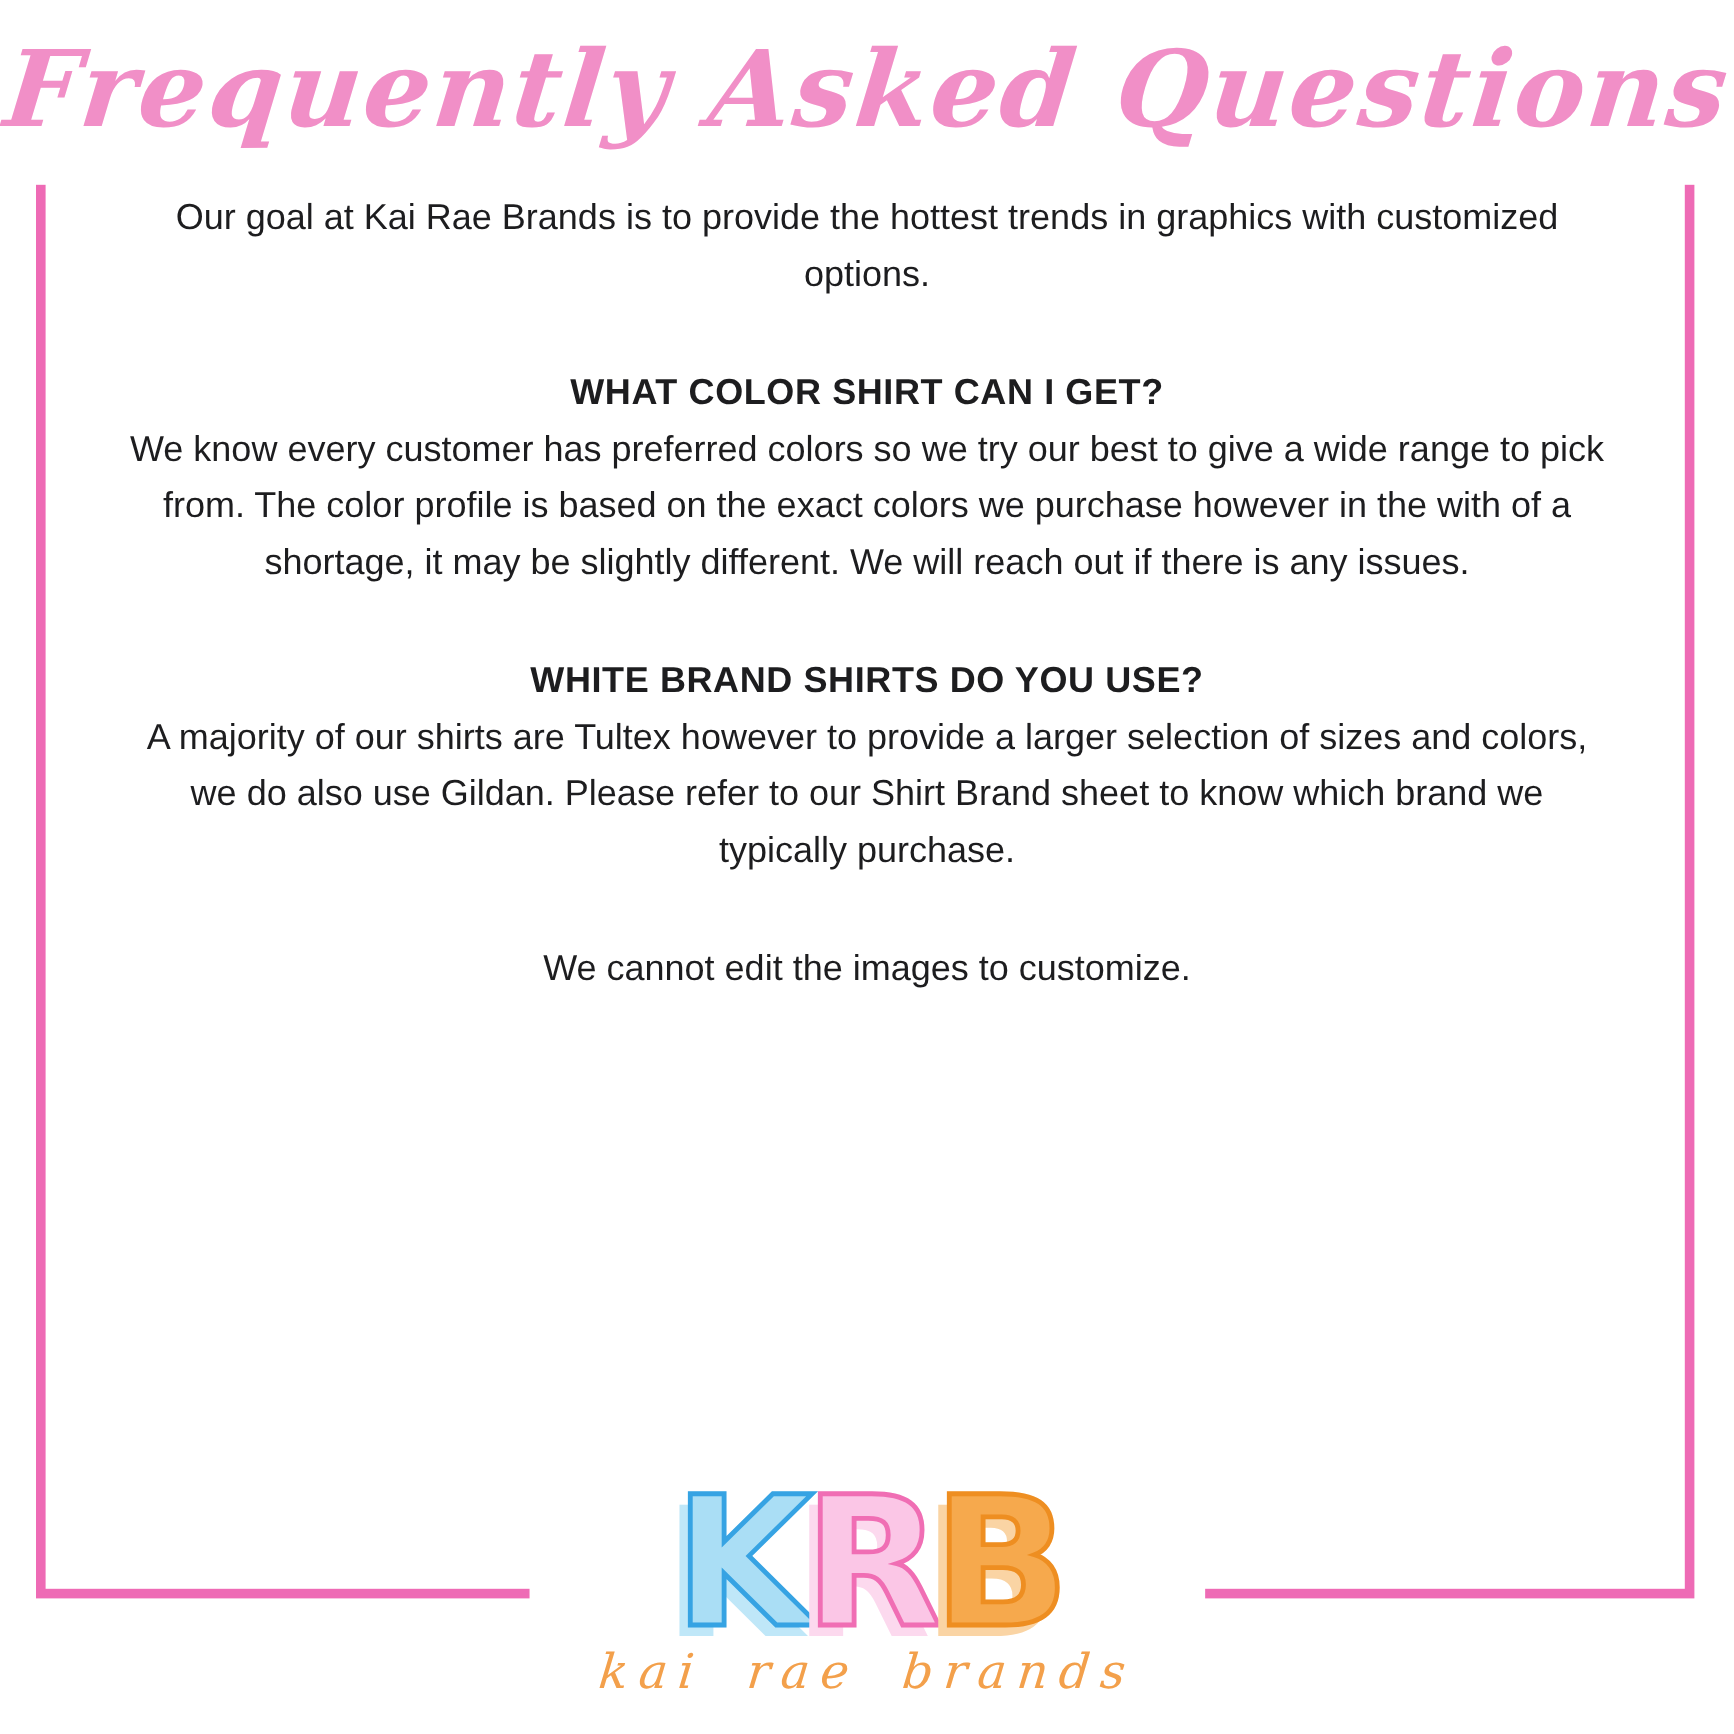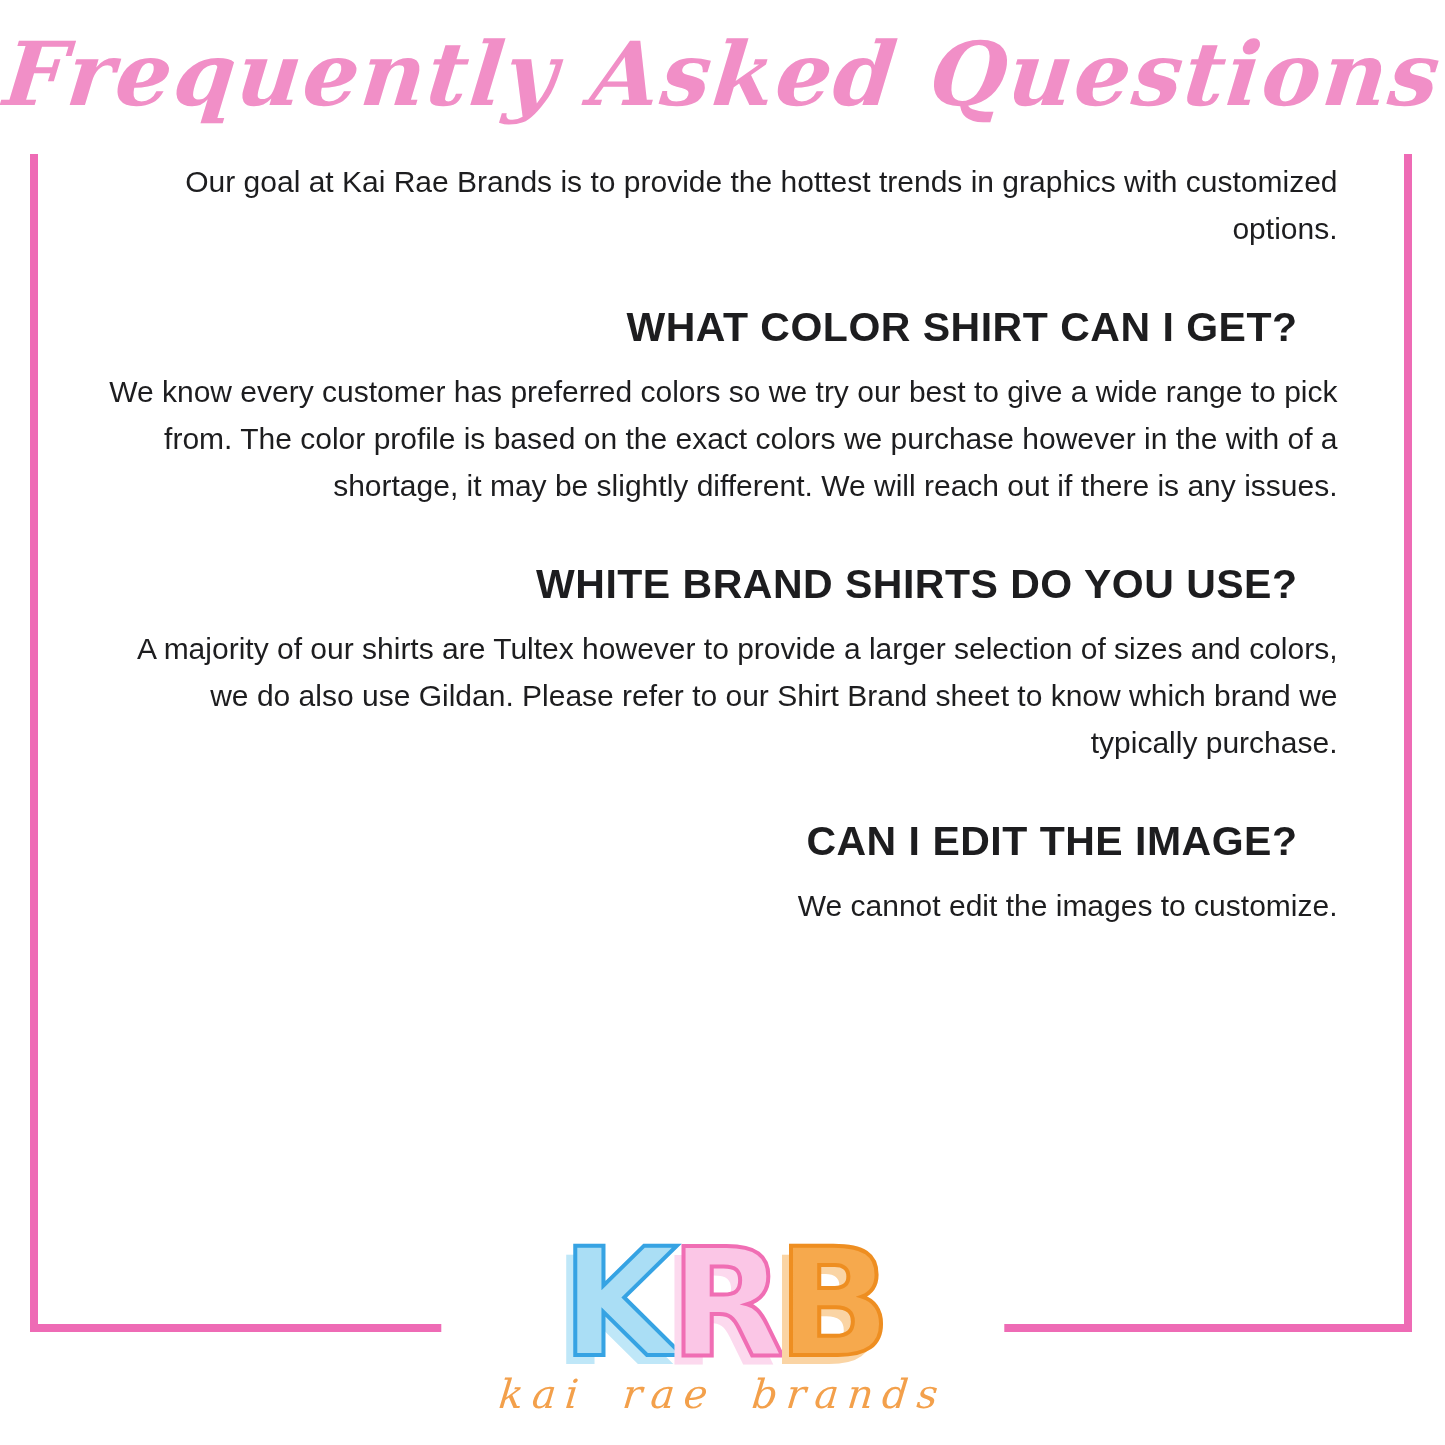--- a/index.html
+++ b/index.html
@@ -51,33 +51,33 @@
     display: inline-block;
   }
 
   
   .content {
     position: absolute;
     top: 158px;
     left: 50%;
     transform: translateX(-50%);
     width: 1230px;
-    text-align: right;
+    text-align: center;
     z-index: 2;
   }
   .intro, .answer {
     font-size: 30px;
     line-height: 47px;
     margin: 0 0 52px 0;
     font-weight: normal;
   }
   .question {
-    font-size: 41px;
+    font-size: 30px;
     line-height: 47px;
-    margin: 17px auto;
+    margin: 0 auto;
     max-width: 1150px;
     font-weight: bold;
     letter-spacing: 0.5px;
   }
 
   
   .logo-wrap {
     position: absolute;
     top: 1224px;
     left: 50%;
@@ -139,21 +139,20 @@
     <h2 class="question">WHAT COLOR SHIRT CAN I GET?</h2>
     <p class="answer">We know every customer has preferred colors so we try our best to give a wide range to pick from. The color profile is based on the exact colors we purchase however in the with of a shortage, it may be slightly different. We will reach out if there is any issues.</p>
   </section>
 
   <section class="faq-section">
     <h2 class="question">WHITE BRAND SHIRTS DO YOU USE?</h2>
     <p class="answer">A majority of our shirts are Tultex however to provide a larger selection of sizes and colors, we do also use Gildan. Please refer to our Shirt Brand sheet to know which brand we typically purchase.</p>
   </section>
 
   <section class="faq-section">
-    <h2 class="question">CAN I EDIT THE IMAGE?</h2>
     <p class="answer">We cannot edit the images to customize.</p>
   </section>
 
   <section class="faq-section">
   </section>
 
 </div>
 
 <div class="logo-wrap">
   <div class="krb">

